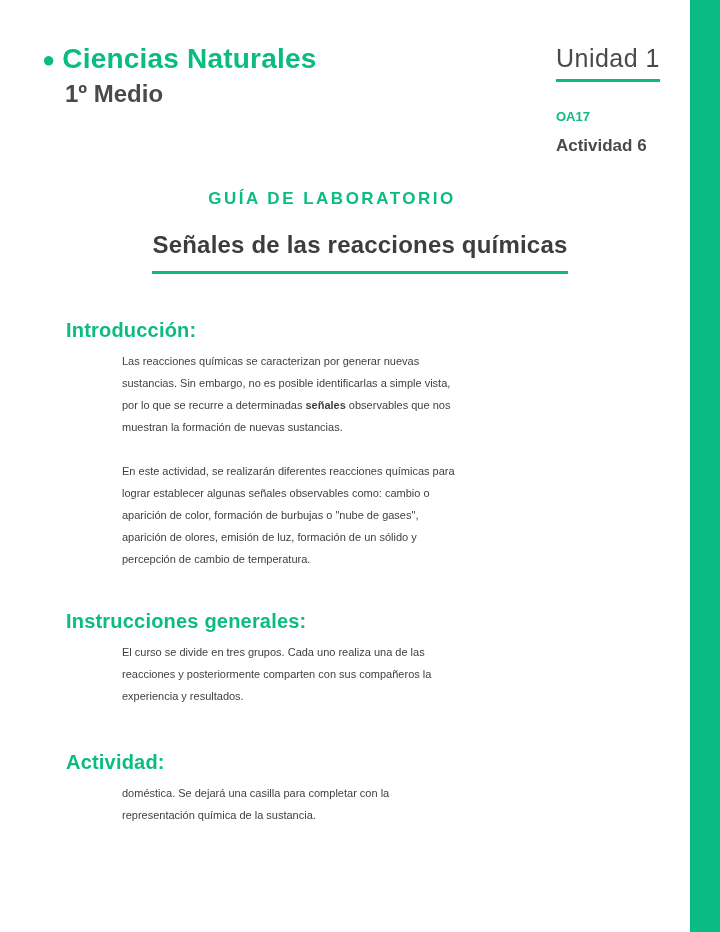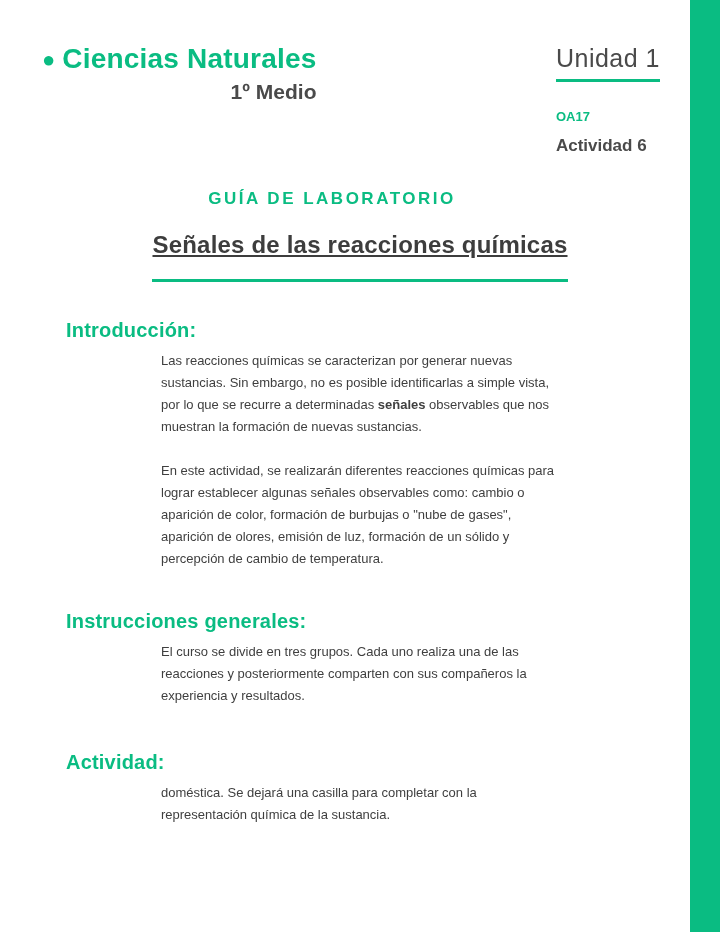--- a/index.html
+++ b/index.html
@@ -15,43 +15,43 @@
     color:var(--ink);
   }
   .page{position:absolute;inset:0;background:#ffffff;}
   .bar-right{position:absolute;top:0;left:690px;width:30px;height:932px;background:var(--accent);}
 
   
   .brand{position:absolute;left:42px;top:44px;}
   .brand-row{display:flex;align-items:center;gap:7px;}
   .brand-bullet{color:var(--accent);font-size:22px;line-height:15px;}
   .brand-name{color:var(--accent);font-weight:bold;font-size:28px;line-height:30px;letter-spacing:0.2px;}
-  .brand-grade{margin-left:23px;margin-top:6px;color:var(--ink-strong);font-weight:bold;font-size:21px;text-align:right;}
+  .brand-grade{margin-left:23px;margin-top:6px;color:var(--ink-strong);font-weight:bold;font-size:24px;}
 
   
   .meta{position:absolute;top:44px;right:60px;text-align:left;}
   .meta-unit{display:inline-block;font-size:25px;font-weight:400;color:var(--ink-strong);
     border-bottom:3px solid var(--accent);padding-bottom:6px;letter-spacing:0.5px;}
   .meta-oa{margin-top:27px;color:var(--accent);font-weight:bold;font-size:13px;}
   .meta-activity{margin-top:12px;color:var(--ink-strong);font-weight:bold;font-size:17px;}
 
   
   .doc-type{position:absolute;left:0;width:664px;top:189px;text-align:center;
     color:var(--accent);font-weight:bold;font-size:17px;letter-spacing:2.5px;}
   .main-title-wrap{position:absolute;left:0;width:720px;top:231px;text-align:center;}
   .main-title{display:inline-block;color:#3d3d3d;font-weight:bold;font-size:24px;
-    border-bottom:3px solid var(--accent);padding-bottom:20px;letter-spacing:0.2px;text-decoration:underline;}
+    border-bottom:3px solid var(--accent);padding-bottom:12px;letter-spacing:0.2px;}
 
   
   .section{position:absolute;left:66px;width:600px;}
   .section-intro{top:318px;}
   .section-instr{top:609px;}
   .section-mat{top:750px;}
   .section h2{color:var(--accent);font-weight:bold;font-size:20px;line-height:24px;letter-spacing:0.2px;}
-  .para{margin-left:95px;margin-top:8px;font-size:13px;line-height:22px;color:var(--ink);width:505px;}
+  .para{margin-left:56px;margin-top:8px;font-size:11px;line-height:22px;color:var(--ink);width:505px;}
   .para + .para{margin-top:22px;}
   .para .b{font-weight:bold;}
 </style>
 </head>
 <body>
 
 <div class="page">
 
   <div class="bar-right"></div>
 

